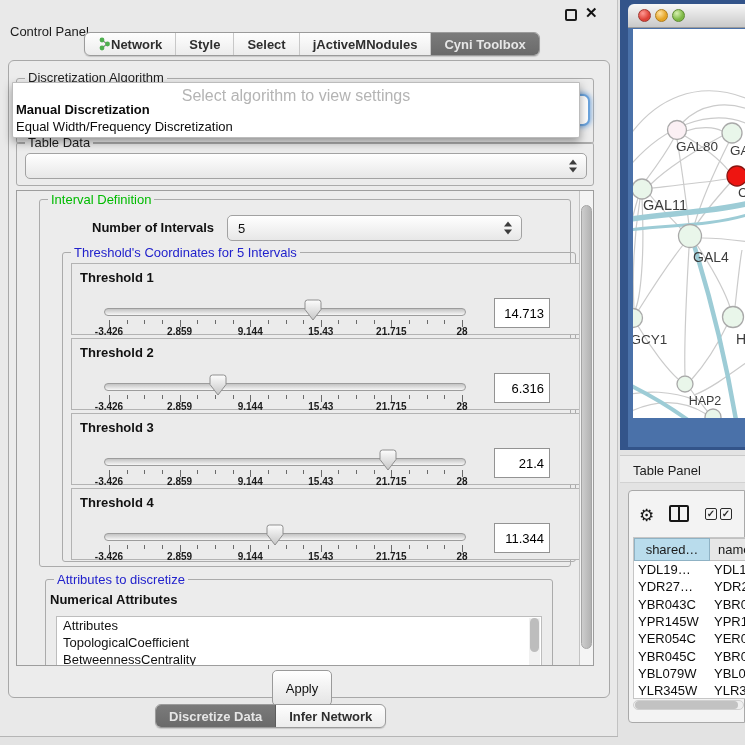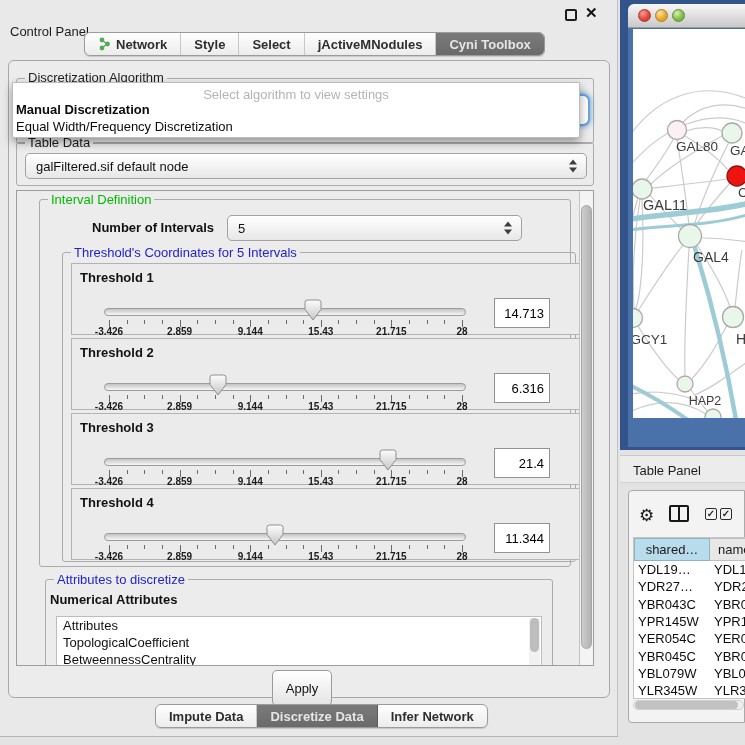--- a/index.html
+++ b/index.html
@@ -10,21 +10,21 @@
   
   #control-window { left:0; top:0; width:618px; height:737px; background:#e9e9e9;
     border-right:1px solid #c2c2c2; border-bottom:1px solid #bdbdbd; }
   #cp-title { left:10px; top:24px; font-size:13px; color:#1c1c1c; }
   #float-btn { left:565px; top:9px; width:12px; height:12px; border:2px solid #1c1c1c; border-radius:2px; background:transparent; }
   #close-btn { left:585px; top:4px; font-size:15px; font-weight:bold; color:#111; }
 
   .aqua-tabs { display:flex; height:24px; background:linear-gradient(#fefefe,#ececec);
     border:1px solid #9b9b9b; border-radius:6px; overflow:hidden; box-shadow:0 1px 1px rgba(0,0,0,.15); }
   .aqua-tab { padding:0 13px; font-size:13px; font-weight:600; color:#2e2e2e;
-    display:flex; align-items:center; gap:5px; border-right:1px solid #c8c8c8; white-space:nowrap; }
+    display:flex; align-items:center; border-right:1px solid #c8c8c8; white-space:nowrap; }
   .aqua-tab:last-child { border-right:none; }
   .aqua-tab.active { background:linear-gradient(#7b7b7b,#6a6a6a); color:#e6e6e6; border-color:#5c5c5c; }
 
   #content-panel { left:8px; top:60px; width:602px; height:638px; background:#ececec;
     border:1px solid #a8a8a8; border-radius:6px; }
 
   .fieldset { position:absolute; border:1px solid #ababab; border-radius:3px; }
   .legend { position:absolute; top:-8px; left:8px; background:#ececec; padding:0 3px; font-size:13px; color:#1e1e1e; }
   .legend.green { color:#00bb00; }
   .legend.blue { color:#2222cc; }
@@ -35,21 +35,21 @@
   .spinner .up { width:0; height:0; border-left:4px solid transparent; border-right:4px solid transparent;
     border-bottom:5px solid #3d3d3d; margin-bottom:3px; }
   .spinner .dn { width:0; height:0; border-left:4px solid transparent; border-right:4px solid transparent;
     border-top:5px solid #3d3d3d; }
 
   #algo-combo { left:24px; top:94px; width:566px; height:32px; border:2px solid #6ba3dc;
     box-shadow:0 0 5px 1px rgba(90,150,215,.8); border-radius:7px; background:#fff; }
 
   #algo-popup { left:12px; top:82px; width:568px; height:56px; background:#ffffff;
     border:1px solid #bcbcbc; border-radius:0 0 2px 2px; box-shadow:0 4px 10px rgba(0,0,0,.38); z-index:30; }
-  .popup-placeholder { position:absolute; left:0; right:0; top:4px; text-align:center; font-size:13px; color:#b4b4b4; }
+  .popup-placeholder { position:absolute; left:0; right:0; top:4px; text-align:center; font-size:16px; color:#b4b4b4; }
   .popup-item { position:absolute; left:3px; font-size:13px; color:#0b0b0b; }
   .popup-item.bold { font-weight:bold; }
 
   
   #scrollpane { left:16px; top:190px; width:578px; height:476px; border:1px solid #9d9d9d; background:#ececec; overflow:hidden; }
   #v-scrollbar { right:0; top:0; width:14px; height:474px; background:#f4f4f4; border-left:1px solid #c3c3c3; }
   #v-thumb { left:1px; top:14px; width:11px; height:444px; border-radius:6px;
     background:linear-gradient(90deg,#cdcdcd,#b2b2b2); border:1px solid #a5a5a5; }
 
   .noi-label { font-weight:bold; font-size:13px; color:#111; }
@@ -160,21 +160,20 @@
   <div id="content-panel" class="abs"></div>
 
   <div class="fieldset" style="left:16px; top:78px; width:578px; height:66px;">
     <span class="legend" style="top:-9px;">Discretization Algorithm</span>
   </div>
   <div id="algo-combo" class="abs"></div>
 
   <div class="fieldset" style="left:16px; top:142px; width:578px; height:44px;">
     <span class="legend">Table Data</span>
     <div class="combo" style="left:8px; top:10px; width:562px; height:26px;">
-      <span>galFiltered.sif default node</span>
       <div class="spinner">
           <div class="up"></div>
           <div class="dn"></div>
         </div>
     </div>
   </div>
 
   <div id="algo-popup" class="abs">
     <div class="popup-placeholder">Select algorithm to view settings</div>
     <div class="popup-item bold" style="top:19px;">Manual Discretization</div>
@@ -356,23 +355,20 @@
     </div>
 
     <div id="v-scrollbar" class="abs">
       <div id="v-thumb" class="abs"></div>
     </div>
   </div>
 
   <div id="apply-btn" class="abs">Apply</div>
 
   <div class="aqua-tabs abs" style="left:155px; top:704px;">
-    <div class="aqua-tab">
-      <span>Impute Data</span>
-    </div>
     <div class="aqua-tab active">
       <span>Discretize Data</span>
     </div>
     <div class="aqua-tab">
       <span>Infer Network</span>
     </div>
   </div>
 
   <div id="bottom-line" class="abs"></div>
 </div>

